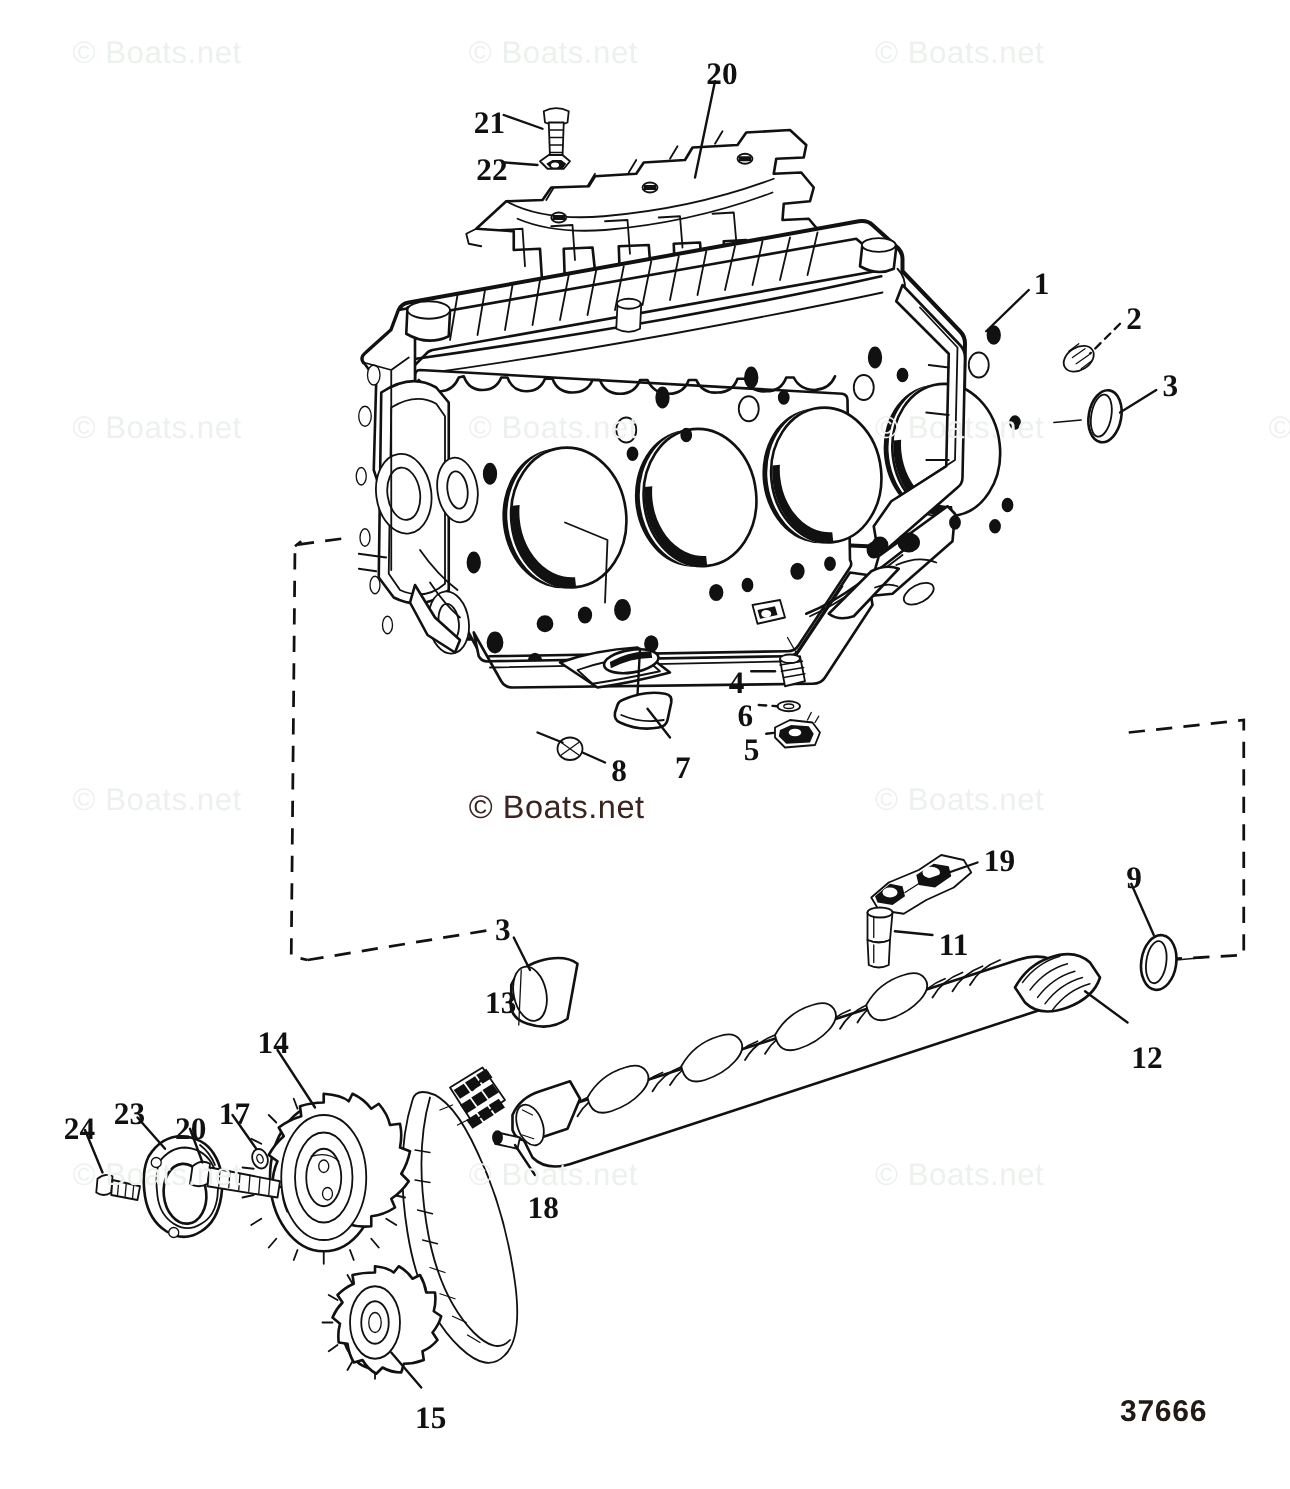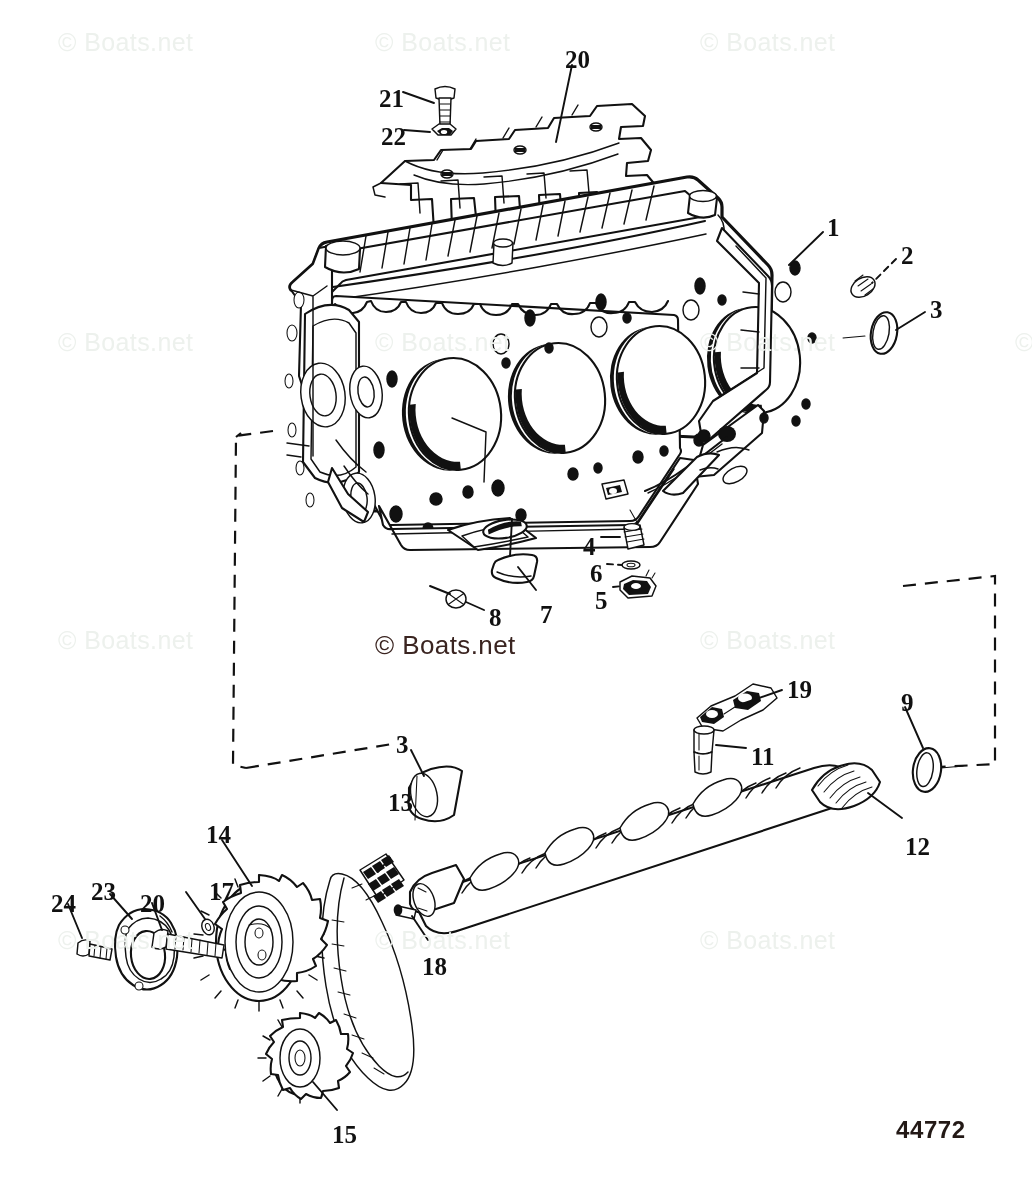--- a/index.html
+++ b/index.html
@@ -526,23 +526,23 @@
     <div class="callout" style="left: 540px; top: 602px;">7</div>
     <div class="callout" style="left: 489px; top: 605px;">8</div>
     <div class="callout" style="left: 901px; top: 690px;">9</div>
     <div class="callout" style="left: 396px; top: 732px;">3</div>
     <div class="callout" style="left: 751px; top: 744px;">11</div>
     <div class="callout" style="left: 905px; top: 834px;">12</div>
     <div class="callout" style="left: 388px; top: 790px;">13</div>
     <div class="callout" style="left: 206px; top: 822px;">14</div>
     <div class="callout" style="left: 332px; top: 1122px;">15</div>
     <div class="callout" style="left: 140px; top: 891px;">20</div>
-    <div class="callout" style="left: 175px; top: 879px; margin-left: 34px;">17</div>
+    <div class="callout" style="left: 175px; top: 879px;">17</div>
     <div class="callout" style="left: 422px; top: 954px;">18</div>
     <div class="callout" style="left: 787px; top: 677px; text-align: center;">19</div>
     <div class="callout" style="left: 565px; top: 47px;">20</div>
     <div class="callout" style="left: 379px; top: 86px; text-align: center;">21</div>
     <div class="callout" style="left: 381px; top: 124px;">22</div>
     <div class="callout" style="left: 91px; top: 879px;">23</div>
     <div class="callout" style="left: 51px; top: 891px;">24</div>
   </div>
 
-<div class="dwg-no">44772</div>
+<div class="dwg-no">37666</div>
 
 </body></html>

